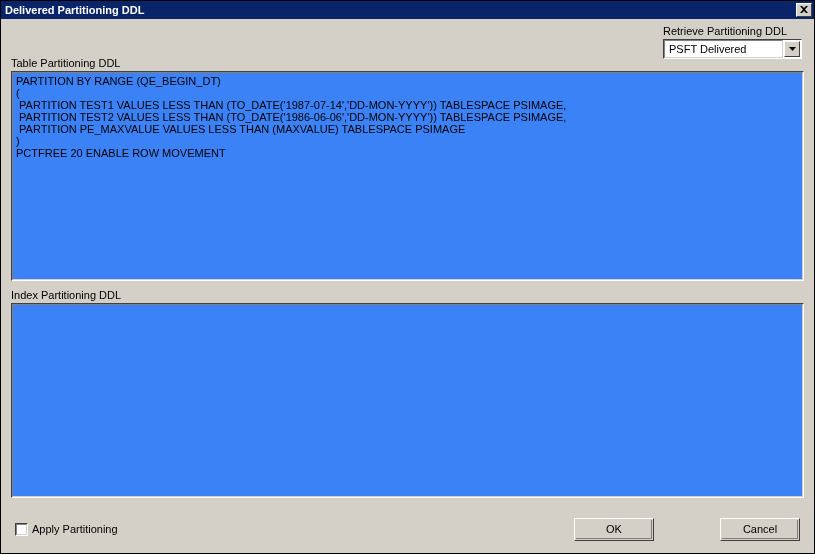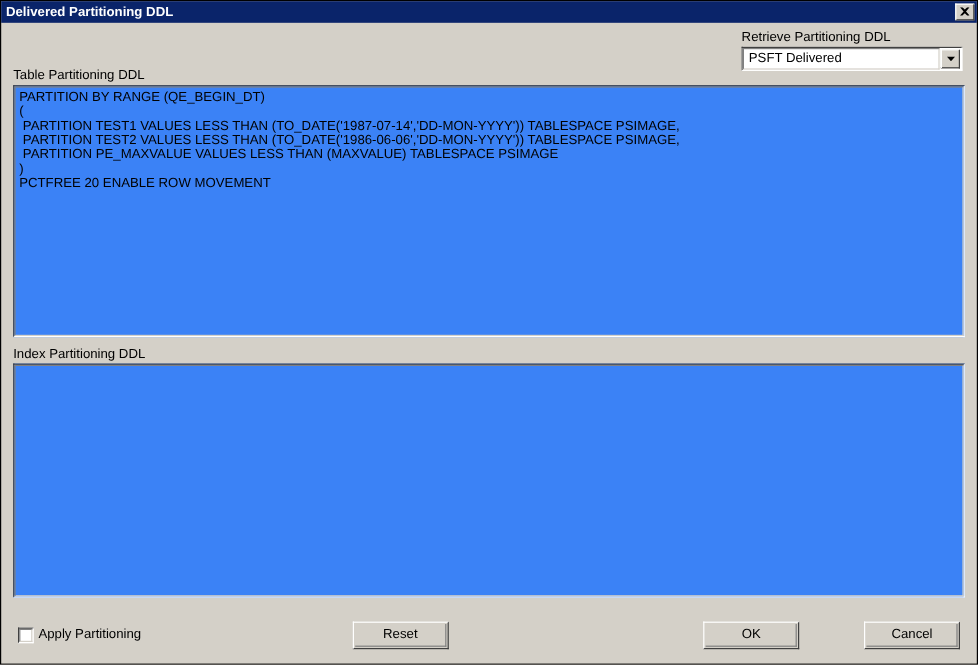--- a/index.html
+++ b/index.html
@@ -65,21 +65,21 @@
     top: 6px;
     right: 12px;
     display: flex;
     flex-direction: column;
     align-items: flex-start;
   }
   .retrieve-row .lbl {
     margin-bottom: 2px;
   }
   .combo {
-    width: 184px;
+    width: 139px;
     height: 20px;
     display: flex;
     background: #fff;
     border: 1px solid #404040;
     border-right-color: #fff;
     border-bottom-color: #fff;
     box-sizing: border-box;
   }
   .combo-inner {
     flex: 1;
@@ -191,21 +191,21 @@
     border-bottom: 1px solid #808080;
     pointer-events: none;
   }
   .btn-group-left {
     display: flex;
     margin-left: 150px;
     gap: 40px;
   }
   .btn-group-right {
     display: flex;
-    gap: 48px;
+    gap: 60px;
     margin-left: auto;
   }
 </style>
 </head>
 <body>
 
 <div class="window">
 
   <div class="titlebar">
     <span class="title">Delivered Partitioning DDL</span>
@@ -246,23 +246,20 @@
       <div class="textarea-inner"></div>
     </div>
 
     <div class="footer">
       <label class="checkbox-wrap">
         <span class="chk"></span>
         <span>Apply Partitioning</span>
       </label>
 
       <div class="btn-group-left">
-        <div class="btn">
-          <span>Reset</span>
-        </div>
       </div>
 
       <div class="btn-group-right">
         <div class="btn">
           <span>OK</span>
         </div>
         <div class="btn">
           <span>Cancel</span>
         </div>
       </div>

